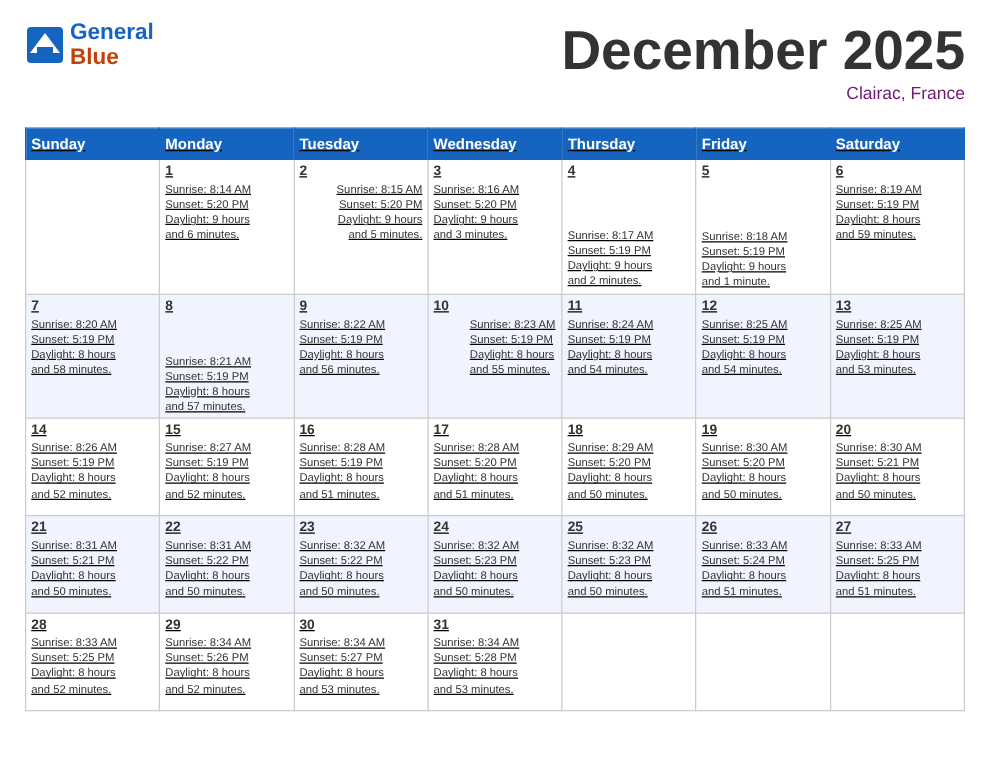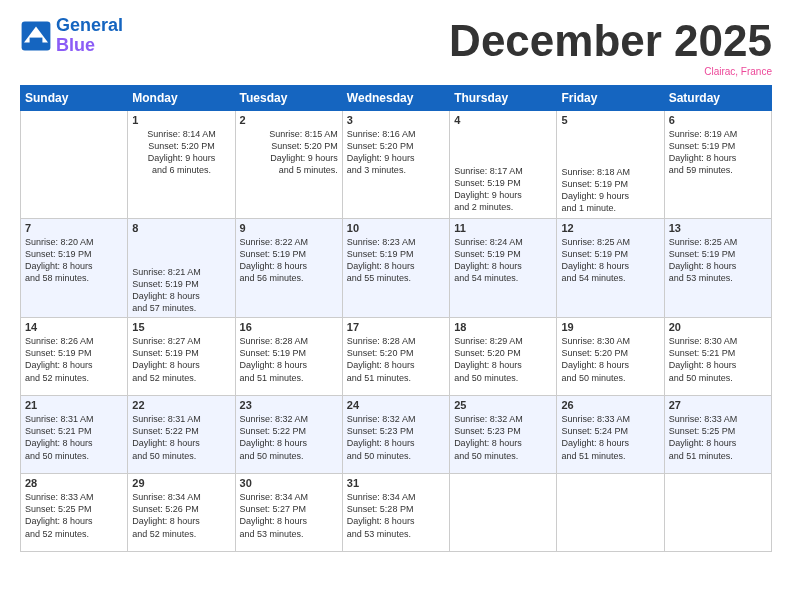--- a/index.html
+++ b/index.html
@@ -13,21 +13,21 @@
     .page {
       width: 792px;
       height: 612px;
       padding: 16px 20px;
       background: #fff;
     }
     .header {
       display: flex;
       justify-content: space-between;
       align-items: flex-start;
-      margin-bottom: 8px;
+      margin-bottom: 20px;
     }
     .logo {
       display: flex;
       align-items: center;
       gap: 4px;
     }
     .logo-text {
       font-size: 18px;
       font-weight: bold;
       color: #333;
@@ -42,27 +42,28 @@
     }
     .title-area {
       text-align: right;
     }
     .month-title {
       font-size: 44px;
       font-weight: bold;
       color: #333;
     }
     .location {
-      font-size: 10px;
-      color: #ec4899;
+      font-size: 14px;
+      color: #701a75;
     }
     .calendar-table {
       width: 100%;
       border-collapse: collapse;
       font-size: 10px;
+      text-decoration: underline;
     }
     .calendar-table th {
       background-color: #1565c0;
       color: #fff;
       padding: 5px 4px;
       text-align: left;
       font-size: 12px;
       font-weight: bold;
       border: 1px solid #1565c0;
     }
@@ -100,21 +101,21 @@
 <div class="page">
   <div class="header">
     <div class="logo">
       <svg class="logo-icon" viewBox="0 0 40 40">
         <rect x="2" y="2" width="36" height="36" rx="4" fill="#1565c0"></rect>
         <polygon points="20,8 35,28 5,28" fill="white"></polygon>
         <rect x="12" y="22" width="16" height="8" fill="#1565c0"></rect>
       </svg>
       <div class="logo-text">
         <div><span>General</span></div>
-        <div><span style="color:#8b5cf6;">Blue</span></div>
+        <div><span style="color:#c2410c;">Blue</span></div>
       </div>
     </div>
     <div class="title-area">
       <div class="month-title">December 2025</div>
       <div class="location">Clairac, France</div>
     </div>
   </div>
 
   <table class="calendar-table">
     <thead>
@@ -126,21 +127,21 @@
         <th>Thursday</th>
         <th>Friday</th>
         <th>Saturday</th>
       </tr>
     </thead>
     <tbody id="calendar-body">
     <tr>
           <td class="empty-cell"></td>
           <td>
             <div class="day-number">1</div>
-            <div class="day-info" style="white-space: pre-line; text-align: center;">Sunrise: 8:14 AM
+            <div class="day-info" style="white-space: pre-line;">Sunrise: 8:14 AM
 Sunset: 5:20 PM
 Daylight: 9 hours
 and 6 minutes.</div>
           </td>
           <td>
             <div class="day-number">2</div>
             <div class="day-info" style="white-space: pre-line; text-align: right;">Sunrise: 8:15 AM
 Sunset: 5:20 PM
 Daylight: 9 hours
 and 5 minutes.</div>
@@ -191,21 +192,21 @@
           </td>
           <td>
             <div class="day-number">9</div>
             <div class="day-info" style="white-space: pre-line;">Sunrise: 8:22 AM
 Sunset: 5:19 PM
 Daylight: 8 hours
 and 56 minutes.</div>
           </td>
           <td>
             <div class="day-number">10</div>
-            <div class="day-info" style="white-space: pre-line;">Sunrise: 8:23 AM
+            <div class="day-info" style="white-space: pre-line; margin-left: 29px;">Sunrise: 8:23 AM
 Sunset: 5:19 PM
 Daylight: 8 hours
 and 55 minutes.</div>
           </td>
           <td>
             <div class="day-number">11</div>
             <div class="day-info" style="white-space: pre-line;">Sunrise: 8:24 AM
 Sunset: 5:19 PM
 Daylight: 8 hours
 and 54 minutes.</div>

